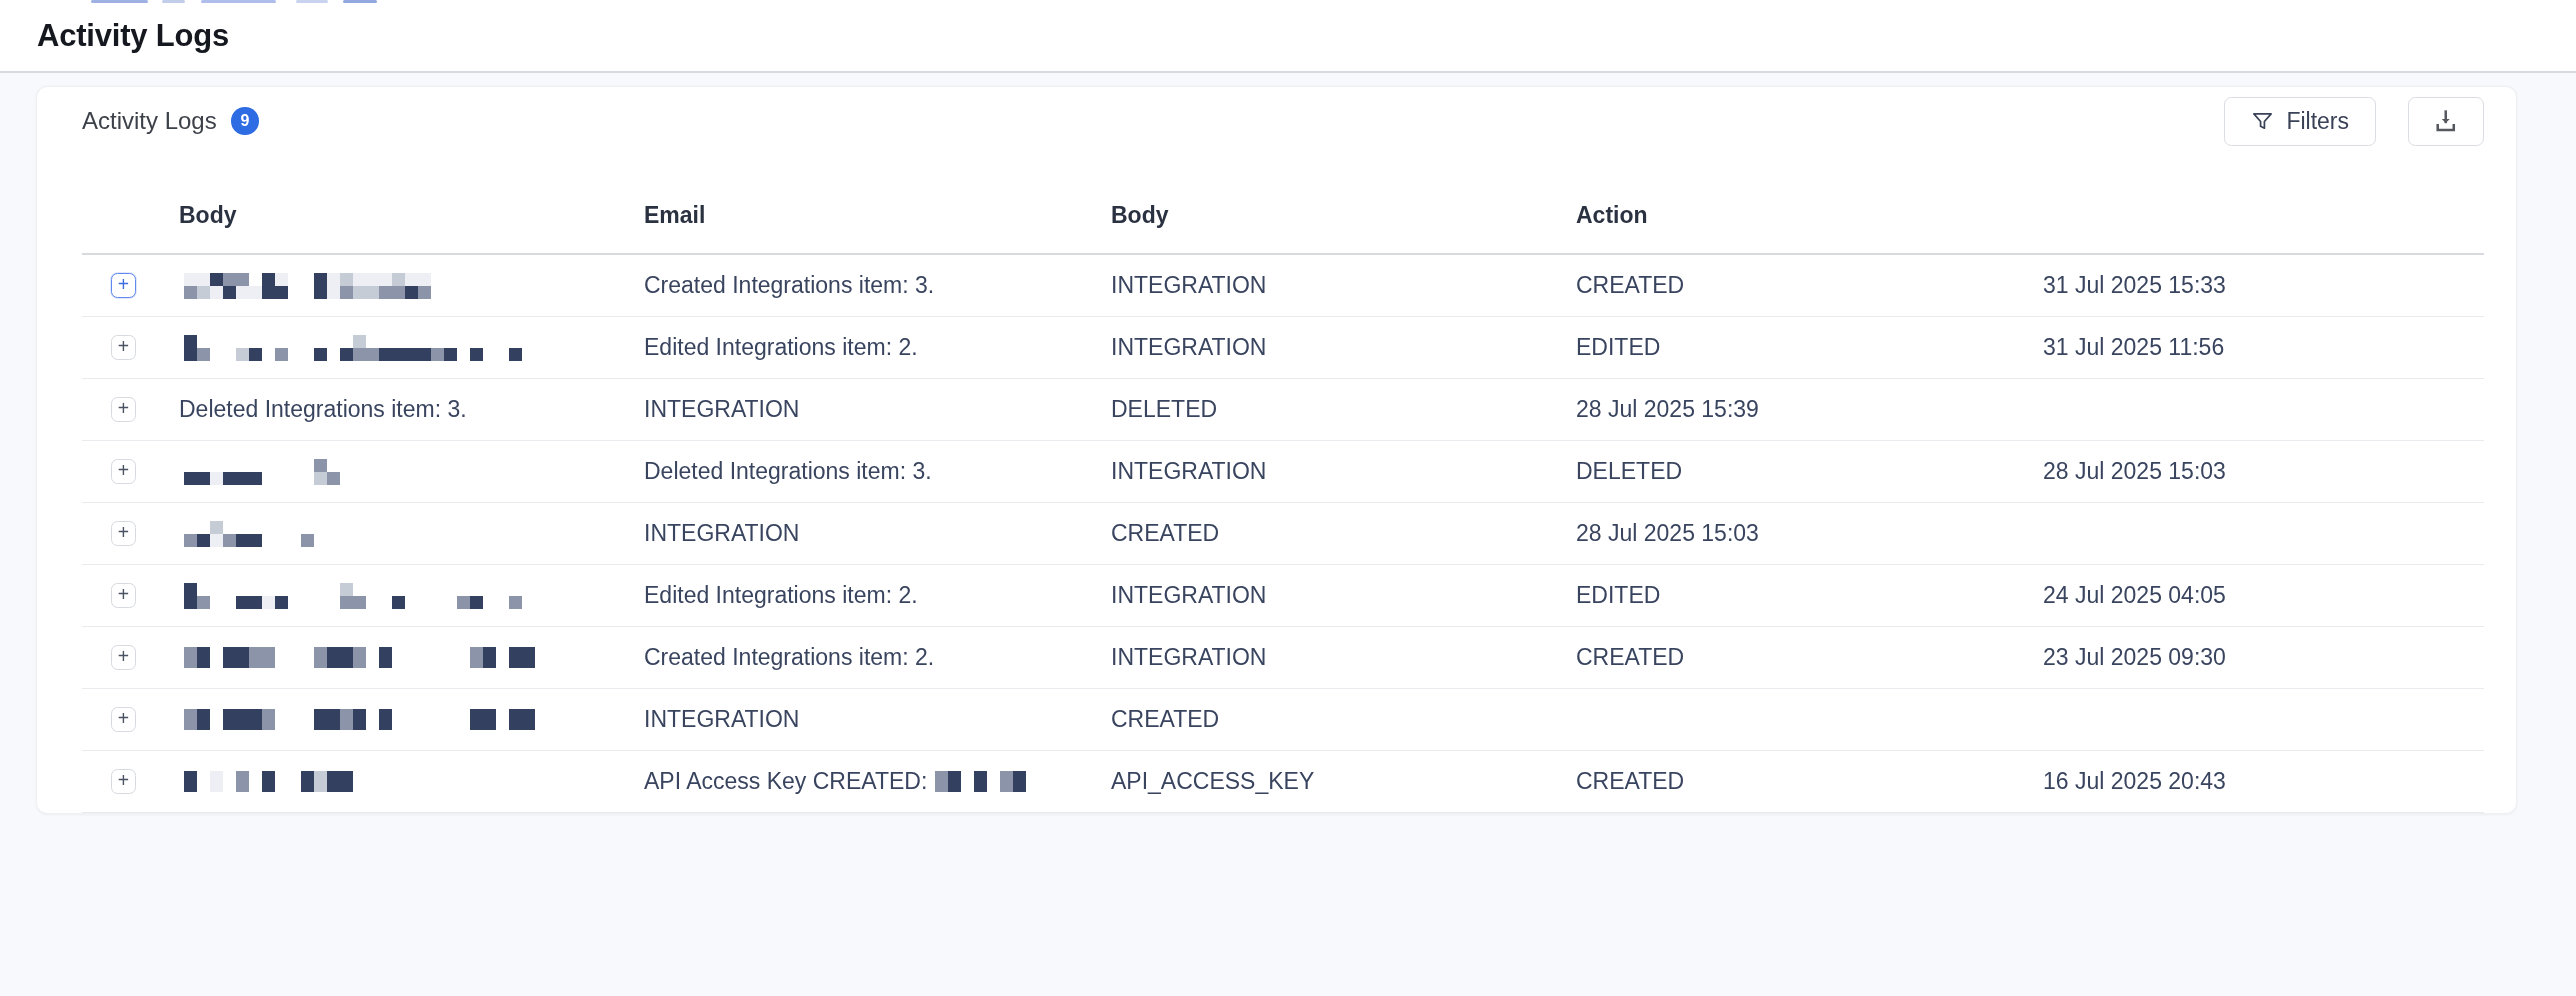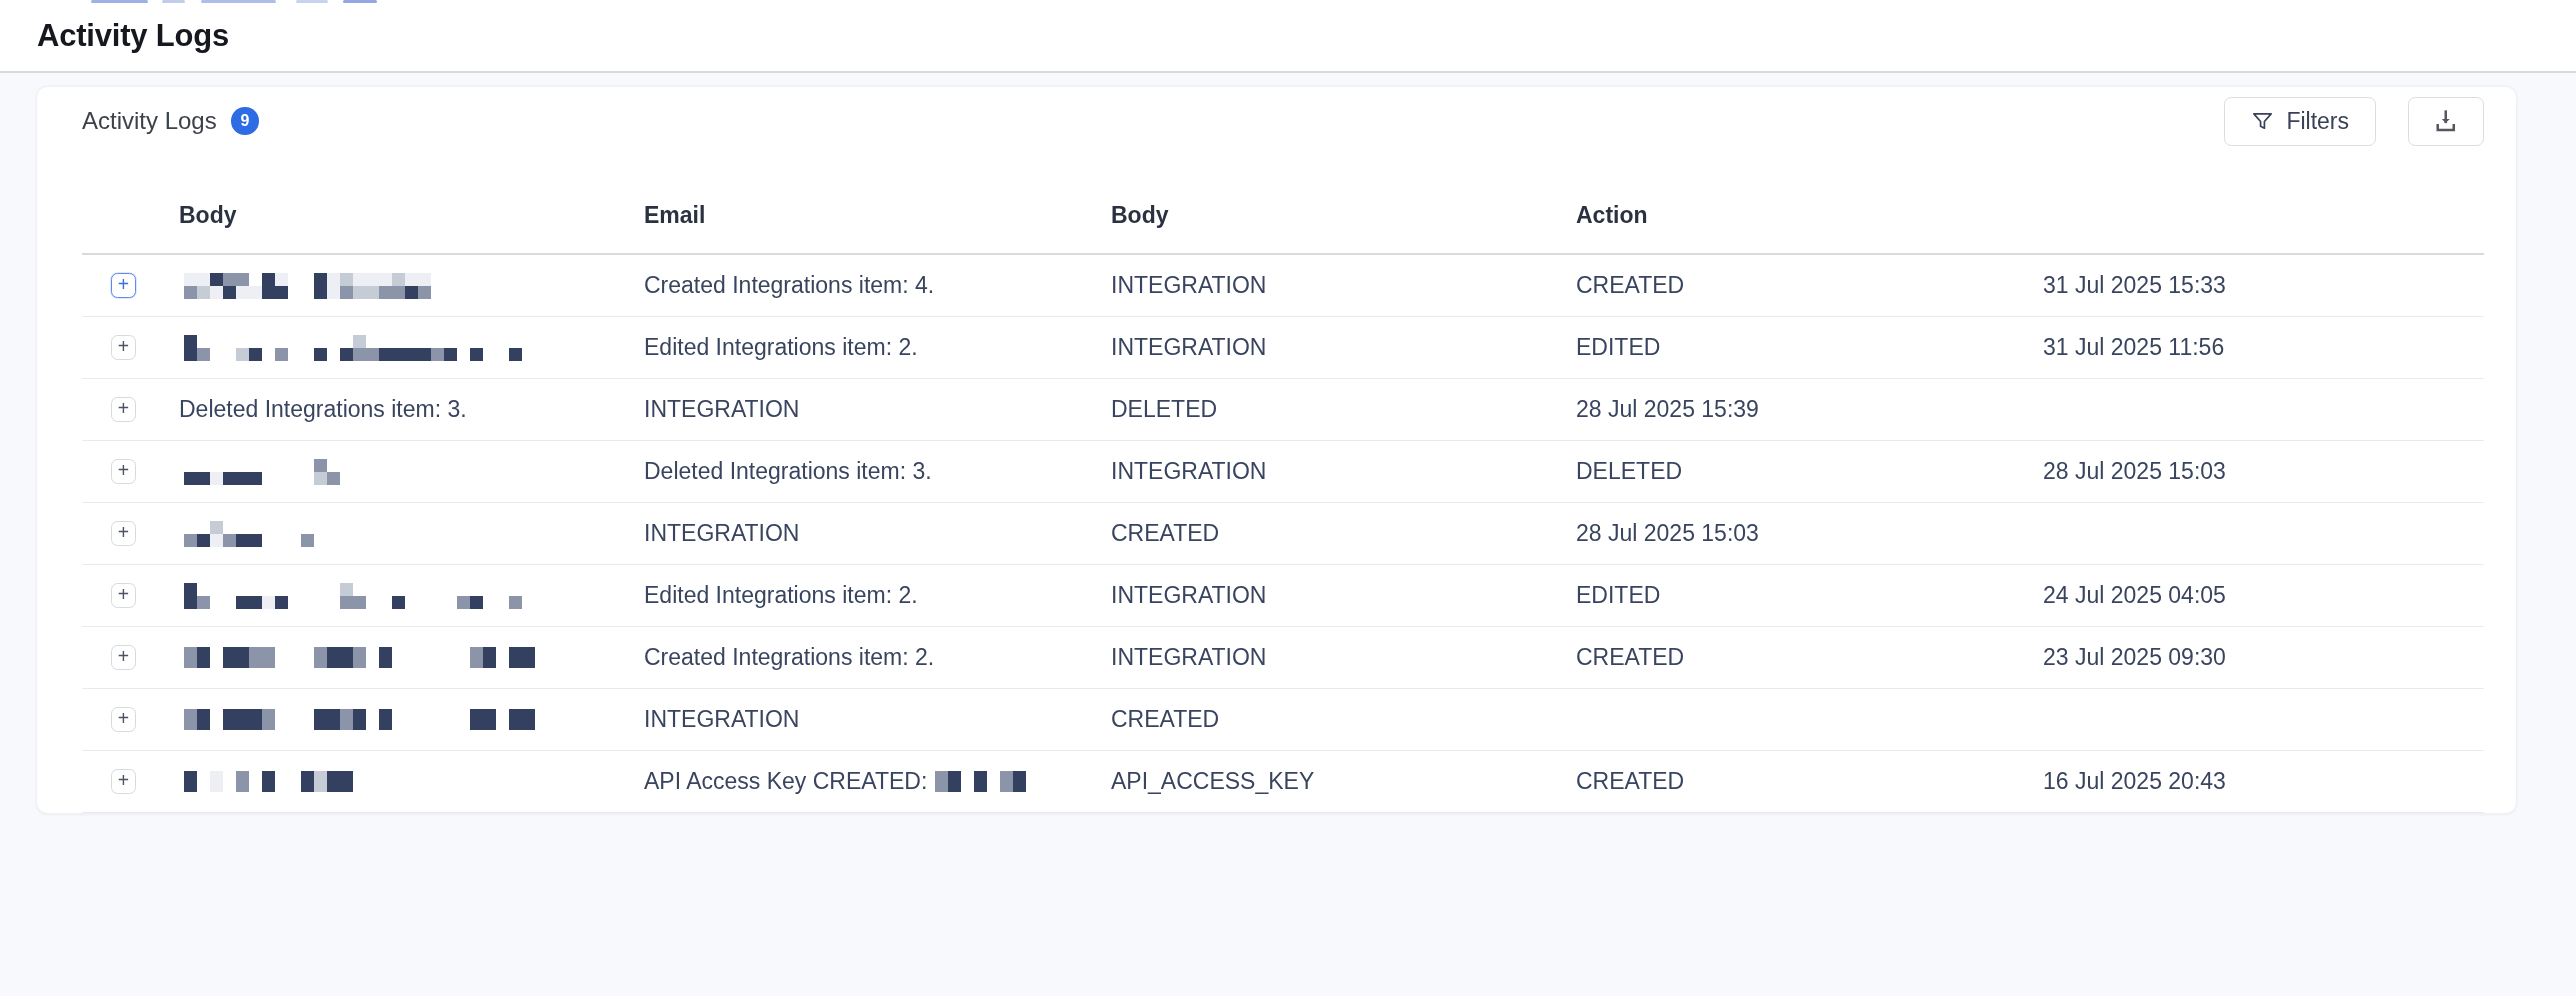--- a/index.html
+++ b/index.html
@@ -169,21 +169,21 @@
               <span style="width: 13px; height: 13px; background: rgb(139, 148, 169);"></span>
               <span style="width: 13px; height: 13px; background: rgb(198, 204, 214);"></span>
               <span style="width: 13px; height: 13px; background: rgb(139, 148, 169);"></span>
               <span style="width: 13px; height: 13px; background: rgb(237, 239, 244);"></span>
               <span style="width: 13px; height: 13px; background: rgb(52, 64, 95);"></span>
               <span style="width: 13px; height: 13px; background: rgb(237, 239, 244);"></span>
               <span style="width: 13px; height: 13px; background: rgb(139, 148, 169);"></span>
             </span>
           </div>
           <div class="td">
-            <span>Created Integrations item: 4.</span>
+            <span>Created Integrations item: 3.</span>
           </div>
           <div class="td">INTEGRATION</div>
           <div class="td">CREATED</div>
           <div class="td">31 Jul 2025 15:33</div>
         </div>
         <div class="tr">
           <div class="td td-expand">
             <button class="expand-btn">+</button>
           </div>
           <div class="td">

